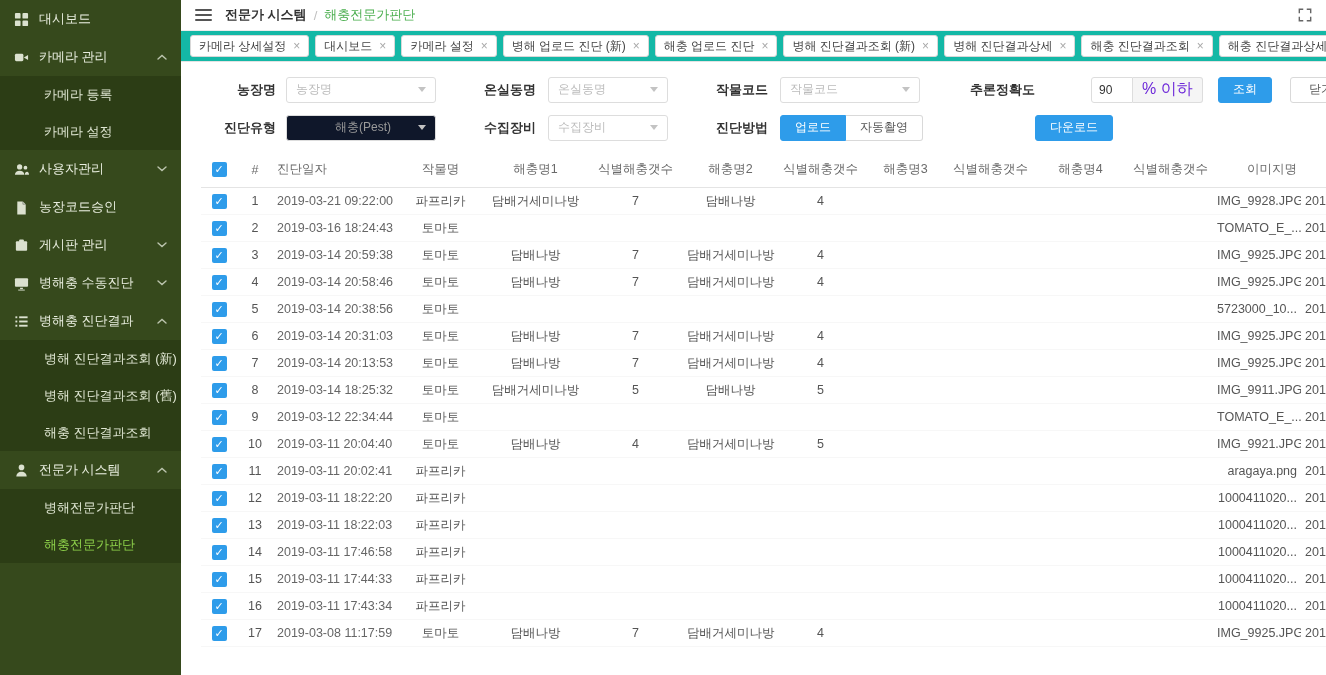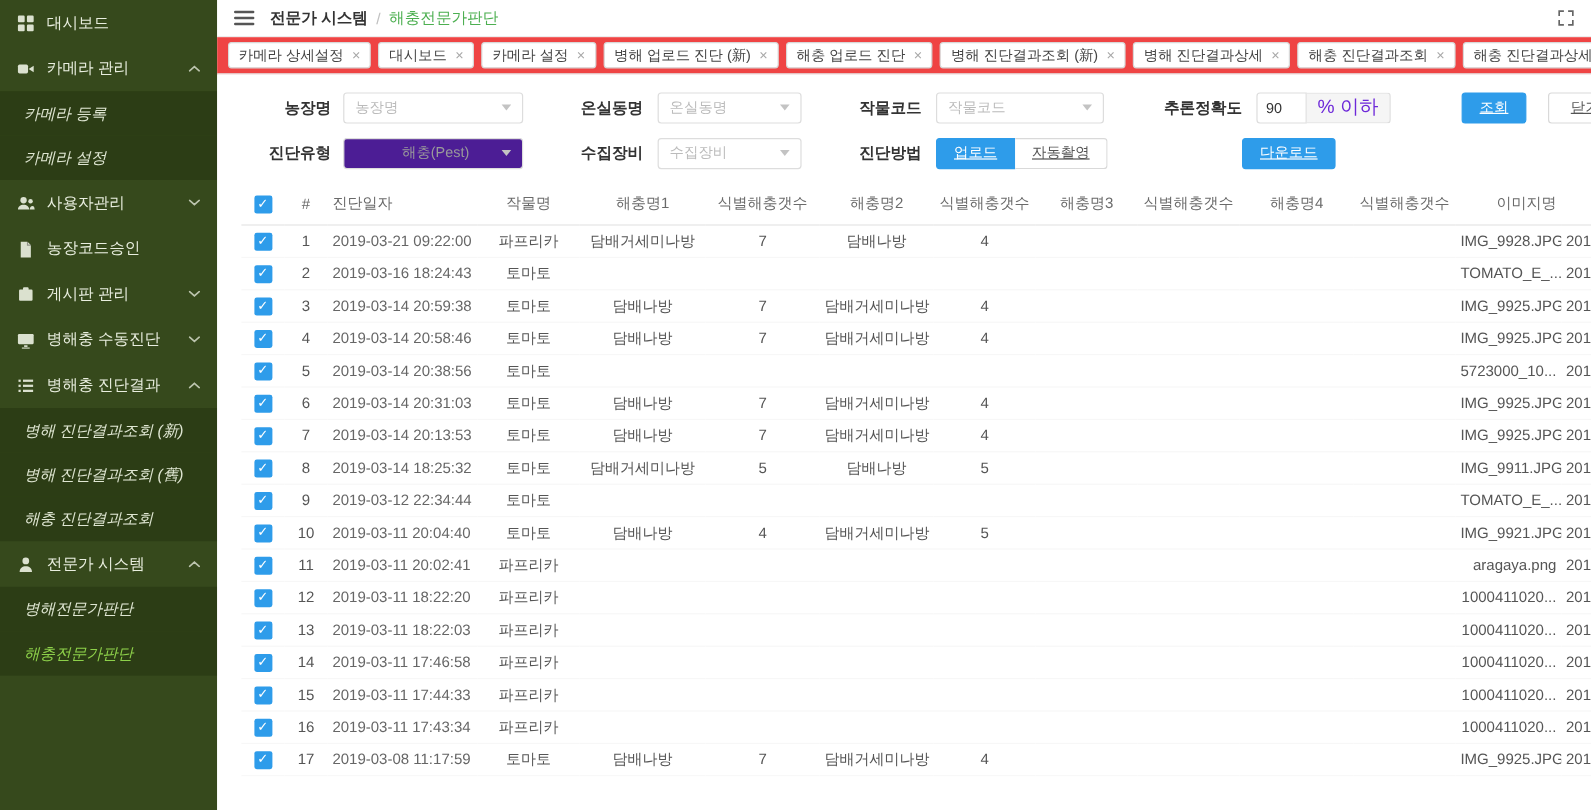--- a/index.html
+++ b/index.html
@@ -9,68 +9,68 @@
 
   
   .sidebar { width:181px; flex-shrink:0; background:#36491c; color:#e9eedf; overflow:hidden; }
   .s-item { height:38px; display:flex; align-items:center; gap:10px; padding:0 14px;
     font-size:13px; cursor:pointer; }
   .mi { width:15px; height:15px; display:inline-flex; flex-shrink:0; opacity:.92; }
   .mi svg { width:15px; height:15px; }
   .chev { margin-left:auto; opacity:.75; display:inline-flex; }
   .chev svg { width:10px; height:6px; }
   .chev.up svg { transform:rotate(180deg); }
-  .s-sub { height:37px; display:flex; align-items:center; padding-left:20px;
-    font-size:13px; background:#2c3d15; cursor:pointer; color:#dfe6d2;font-style:italic; }
+  .s-sub { height:37px; display:flex; align-items:center; padding-left:44px;
+    font-size:13px; background:#2c3d15; cursor:pointer; color:#dfe6d2; }
   .s-sub.active { color:#8dd04a; }
 
   
   .main { flex:1; min-width:0; display:flex; flex-direction:column; }
 
   .topbar { height:31px; flex-shrink:0; background:#fff; border-bottom:1px solid #ececec;
     display:flex; align-items:center; gap:13px; padding:0 14px; }
   .burger { width:17px; display:flex; flex-direction:column; gap:3px; cursor:pointer; }
   .burger i { display:block; height:2px; background:#555; border-radius:1px; }
   .crumb { display:flex; align-items:center; gap:7px; font-size:13px; }
   .crumb-root { color:#333; font-weight:bold; }
   .crumb-sep { color:#c0c0c0; }
   .crumb-cur { color:#4caf50; }
   .fs-btn { margin-left:auto; color:#666; display:inline-flex; cursor:pointer; }
   .fs-btn svg { width:14px; height:14px; }
 
-  .tabbar { height:31px; flex-shrink:0; background:#ef4444; border-bottom:1px solid #e3e3e3;
+  .tabbar { height:31px; flex-shrink:0; background:#14b8a6; border-bottom:1px solid #e3e3e3;
     display:flex; align-items:center; gap:6px; padding:0 9px; overflow:hidden; white-space:nowrap; }
   .tab { background:#fff; border:1px solid #d8d8d8; border-radius:3px; height:22px;
     display:inline-flex; align-items:center; gap:7px; padding:0 8px; font-size:12px;
     color:#444; cursor:pointer; flex-shrink:0; }
   .tab .x { color:#a8a8a8; font-size:12px; line-height:1; }
 
   .content { flex:1; padding:14px 0 0 20px; overflow:hidden; background:#fff; }
 
   
   .frow { display:flex; align-items:center; height:27px; margin-bottom:11px; }
   .flabel { font-size:13px; font-weight:bold; color:#333; flex-shrink:0; }
   .w75 { width:75px; text-align:right; margin-right:10px; }
   .w60 { width:60px; text-align:right; margin-right:12px; }
   .w70 { width:70px; text-align:right; margin-right:12px; }
   .ml40 { margin-left:40px; } .ml30 { margin-left:45px; }
   .sel { height:26px; border:1px solid #ddd; border-radius:3px; background:#fff;
     display:flex; align-items:center; justify-content:space-between; padding:0 9px;
     font-size:12px; color:#bbb; cursor:pointer; flex-shrink:0; }
-  .sel.gray { background:#4c1d95; color:#9a9a9a;padding-left:48px; }
+  .sel.gray { background:#0f172a; color:#9a9a9a;padding-left:48px; }
   .caret { width:0; height:0; border-left:4px solid transparent; border-right:4px solid transparent;
     border-top:5px solid #c3c3c3; }
-  .igroup { display:flex; align-items:center; height:26px; }
+  .igroup { display:flex; align-items:center; height:26px;margin-left:44px; }
   .igroup input { width:42px; height:26px; border:1px solid #ddd; border-radius:3px 0 0 3px;
     padding:0 7px; font-size:12px; color:#333; outline:none;
     font-family:"Liberation Sans","DejaVu Sans",sans-serif; }
   .addon { height:26px; border:1px solid #ddd; border-left:none; border-radius:0 3px 3px 0;
     background:#f5f5f5; color:#6d28d9; font-size:16px; display:flex; align-items:center; padding:0 9px; }
   .btn { height:26px; border-radius:3px; font-size:12px; display:inline-flex; align-items:center;
-    justify-content:center; cursor:pointer; padding:0 14px; flex-shrink:0;text-decoration:underline; }
+    justify-content:center; cursor:pointer; padding:0 14px; flex-shrink:0; }
   .btn-blue { background:#2e9cea; color:#fff; border:1px solid #2e9cea; }
   .btn-white { background:#fff; color:#555; border:1px solid #d9d9d9; }
   .seg { display:flex;align-items:flex-end; }
   .seg .b1 { border-radius:3px 0 0 3px; }
   .seg .b2 { border-radius:0 3px 3px 0; border-left:none; }
   .spacer { flex:1; }
   .close-cut { margin-right:-26px; width:62px; }
 
   
   .table-wrap { overflow:hidden; margin-top:6px; }

